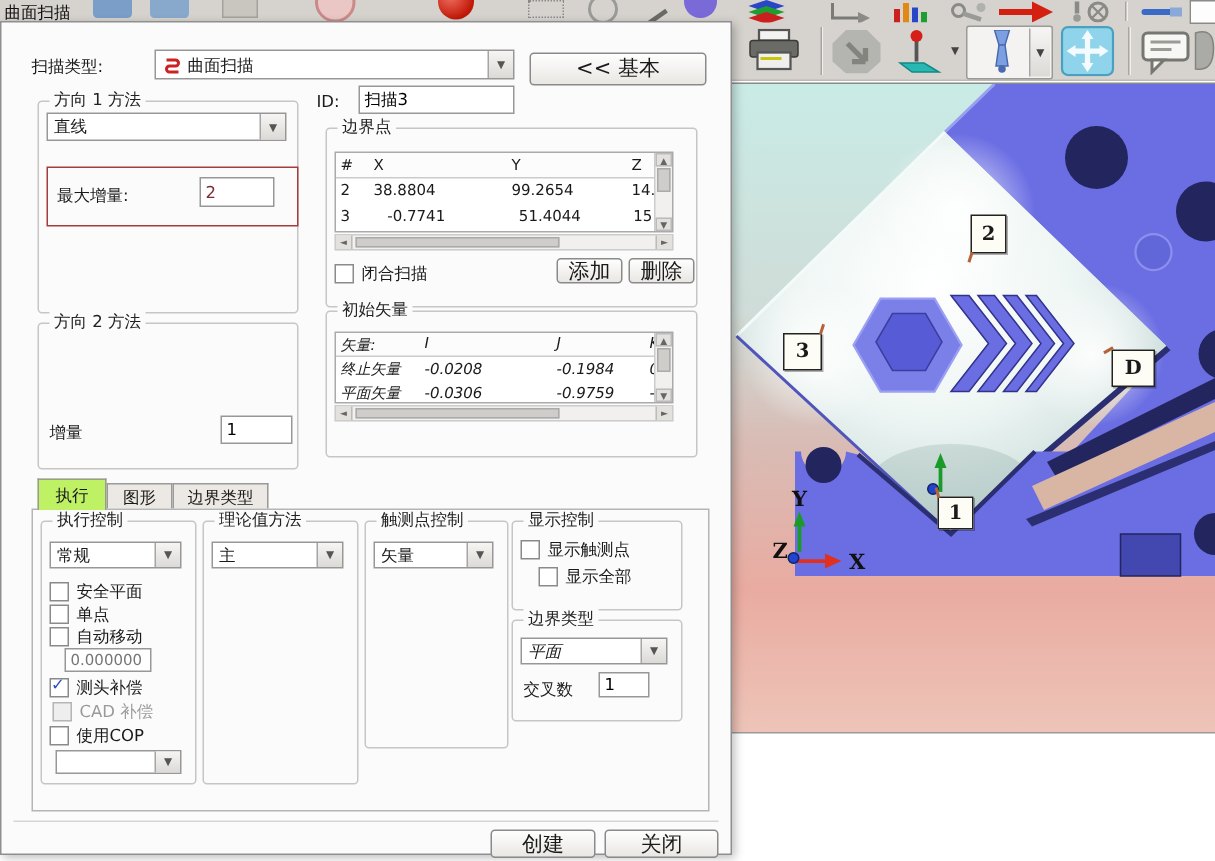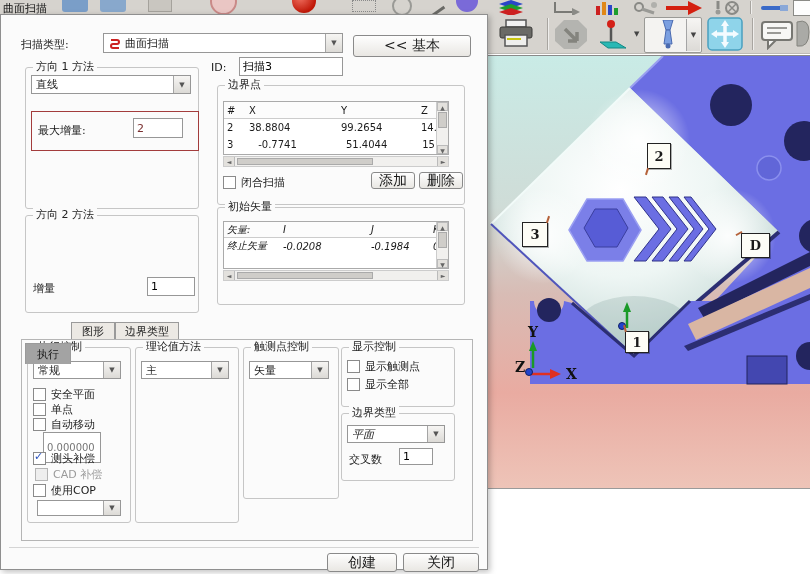--- a/index.html
+++ b/index.html
@@ -33,21 +33,21 @@
   .vsb{position:absolute;right:0;top:0;bottom:0;width:11px;background:#f1f0ee;border-left:1px solid #ccc;font-size:6px;color:#666;text-align:center;}
   .vsb .sa{height:9px;line-height:9px;background:#e3e1dd;border:1px solid #bbb;box-sizing:border-box;}
   .vsb .sth{height:14px;background:#cfcdc9;border:1px solid #aaa;margin:1px 1px;}
   .hsb{background:#f1f0ee;border:1px solid #ccc;display:flex;align-items:stretch;font-size:6px;color:#666;box-sizing:border-box;}
   .hsb .sa{width:10px;display:flex;align-items:center;justify-content:center;background:#e3e1dd;border-right:1px solid #bbb;}
   .hsb .sa.r{border-left:1px solid #bbb;border-right:none;}
   .hsb .sth{flex:0 0 60%;background:#cfcdc9;border:1px solid #aaa;margin:1px 2px;}
   .hsb .sp{flex:1;}
   
   .tab{font-size:11px;display:flex;align-items:center;justify-content:center;border:1px solid #9a9a9a;border-bottom:none;background:#ece9e4;box-sizing:border-box;}
-  .tab.act{background:#a3a3a3;z-index:3;margin-top:24px;}
+  .tab.act{background:#bef264;z-index:3;}
   .panel{border:1px solid #b5b5b5;background:#fbfbfb;}
   
   .vp{left:488px;top:55px;width:322px;height:432px;border-top:1px solid #8a8a8a;border-bottom:1px solid #9a9a9a;}
   .marker{position:absolute;background:#fdfdf6;border:1.5px solid #222;font-family:"DejaVu Serif",serif;font-weight:600;font-size:13px;display:flex;align-items:center;justify-content:center;box-shadow:1px 1px 0 rgba(0,0,0,.3);}
   .ltick{position:absolute;width:2px;height:7px;background:#b5623a;}
   .icon{display:block;}
 </style>
 </head>
 <body>
 <div id="app">
@@ -315,20 +315,26 @@
       <span class="tc" style="width:88px;">I</span>
       <span class="tc" style="width:62px;">J</span>
       <span class="tc" style="width:10px;">K</span>
     </div>
     <div class="trow" style="height:16px;">
       <span class="tc" style="width:56px;">终止矢量</span>
       <span class="tc" style="width:88px;">-0.0208</span>
       <span class="tc" style="width:62px;">-0.1984</span>
       <span class="tc" style="width:10px;">0</span>
     </div>
+    <div class="trow" style="height:16px;">
+      <span class="tc" style="width:56px;">平面矢量</span>
+      <span class="tc" style="width:88px;">-0.0306</span>
+      <span class="tc" style="width:62px;">-0.9759</span>
+      <span class="tc" style="width:10px;">-</span>
+    </div>
     <div class="vsb">
           <div class="sa">▲</div>
           <div class="sth"></div>
           <div class="sa" style="position:absolute;bottom:0;left:0;right:0;">▼</div>
         </div>
   </div>
   <div class="abs hsb" style="left:222px;top:255px;width:226px;height:11px;">
     <span class="sa">◄</span>
         <span class="sth"></span>
         <span class="sp"></span>
@@ -360,21 +366,21 @@
     <span class="cbl">安全平面</span>
   </div>
   <div class="abs cbrow" style="left:32px;top:387px;">
     <span class="cb"></span>
     <span class="cbl">单点</span>
   </div>
   <div class="abs cbrow" style="left:32px;top:402px;">
     <span class="cb"></span>
     <span class="cbl">自动移动</span>
   </div>
-  <input class="abs inp" style="left: 42px; top: 417px; width: 58px; height: 31px; font-size: 10px; color: rgb(119, 119, 119);" value="0.000000">
+  <input class="abs inp" style="left: 42px; top: 417px; width: 58px; height: 16px; font-size: 10px; color: rgb(119, 119, 119);" value="0.000000">
   <div class="abs cbrow" style="left:32px;top:436px;">
     <span class="cb">
           <span class="chk">✓</span>
         </span>
     <span class="cbl">测头补偿</span>
   </div>
   <div class="abs cbrow" style="left:34px;top:452px;">
     <span class="cb dis"></span>
     <span class="cbl dis">CAD 补偿</span>
   </div>
@@ -409,21 +415,21 @@
     <span class="dda">▼</span>
   </div>
 
   <div class="abs grp" style="left:340px;top:332px;width:112px;height:58px;">
     <span class="gt">显示控制</span>
   </div>
   <div class="abs cbrow" style="left:346px;top:344px;">
     <span class="cb"></span>
     <span class="cbl">显示触测点</span>
   </div>
-  <div class="abs cbrow" style="left:346px;top:362px;">
+  <div class="abs cbrow" style="left:358px;top:362px;">
     <span class="cb"></span>
     <span class="cbl">显示全部</span>
   </div>
 
   <div class="abs grp" style="left:340px;top:398px;width:112px;height:66px;">
     <span class="gt">边界类型</span>
   </div>
   <div class="abs dd" style="left:346px;top:410px;width:98px;height:18px;font-style:italic;">
     <span class="ddv">
           <span>平面</span>

